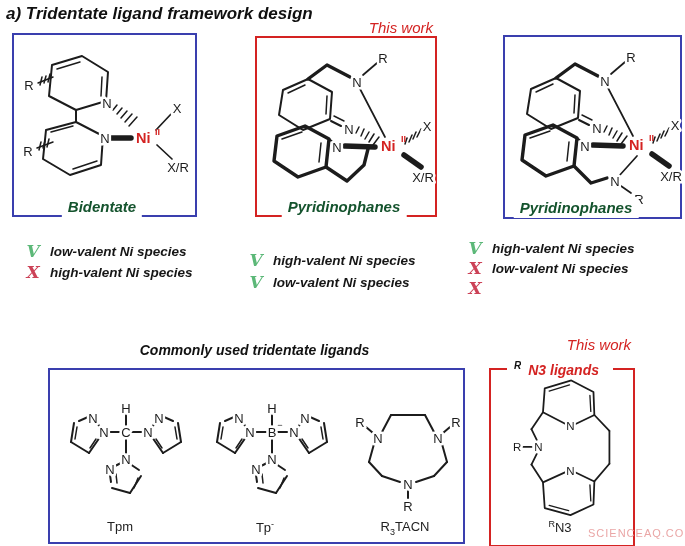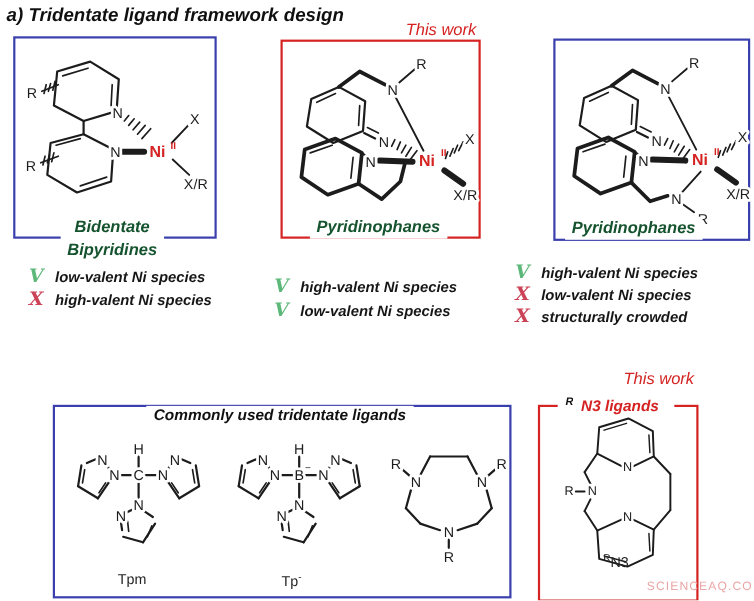--- a/index.html
+++ b/index.html
@@ -164,21 +164,20 @@
       <text class="atom" x="134" y="162">R</text>
       <text class="ni" x="124" y="113">Ni</text>
       <text class="nisup" x="144" y="104">II</text>
       <text class="atom" x="170" y="88">X</text>
       <text class="atom" x="166" y="139">X/R</text>
     </svg>
   </div>
 
   <div class="cap" style="left:102px;top:196px">
     <div>Bidentate</div>
-    <div>Bipyridines</div>
   </div>
   <div class="cap" style="left:344px;top:196px">
     <div>Pyridinophanes</div>
   </div>
   <div class="cap" style="left:576px;top:197px">
     <div>Pyridinophanes</div>
   </div>
 
   <div class="checklist" style="left:24px;top:241px">
     <div class="chk-row" style="height:21px">
@@ -204,27 +203,26 @@
     <div class="chk-row" style="height:20px">
       <span class="mark check">V</span>
       <span class="chk-text">high-valent Ni species</span>
     </div>
     <div class="chk-row" style="height:20px">
       <span class="mark cross">X</span>
       <span class="chk-text">low-valent Ni species</span>
     </div>
     <div class="chk-row" style="height:20px">
       <span class="mark cross">X</span>
-      <span class="chk-text">structurally crowded</span>
     </div>
   </div>
 
 
   <div class="pbox blue" style="left:48px;top:368px;width:413px;height:172px"></div>
-  <div class="legend" style="left:48px;width:413px;top:369px">
+  <div class="legend" style="left:48px;width:413px;top:341px">
     <span>Commonly used tridentate ligands</span>
   </div>
 
   <svg viewBox="0 0 152 100" width="152" height="100" style="left:50px;top:398px">
     <line class="bond" x1="76" y1="15" x2="76" y2="27"></line>
     <line class="bond" x1="70" y1="34" x2="60" y2="34"></line>
     <line class="bond" x1="82" y1="34" x2="92" y2="34"></line>
     <line class="bond" x1="76" y1="41" x2="76" y2="55"></line>
 
     <line class="bond" x1="50" y1="30" x2="47" y2="24"></line>
@@ -344,19 +342,22 @@
     <text class="atom" x="39" y="80">N</text>
     <text class="atom" x="15" y="80">R</text>
   </svg>
 
   <div class="lig-label" style="left:200px;width:130px;top:519px">
     <span>Tp</span><sup>-</sup>
   </div>
   <div class="lig-label" style="left:55px;width:130px;top:519px">
     <span>Tpm</span>
   </div>
-  <div class="lig-label" style="left:495px;width:130px;top:502px">
+  <div class="lig-label" style="left:345px;width:120px;top:519px">
+    <span>R</span><sub>3</sub><span>TACN</span>
+  </div>
+  <div class="lig-label" style="left:495px;width:130px;top:519px">
     <sup>R</sup><span>N3</span>
   </div>
 
   <div class="watermark" style="left:588px;top:527px">SCIENCEAQ.COM</div>
 
 </div>
 
 </body></html>

